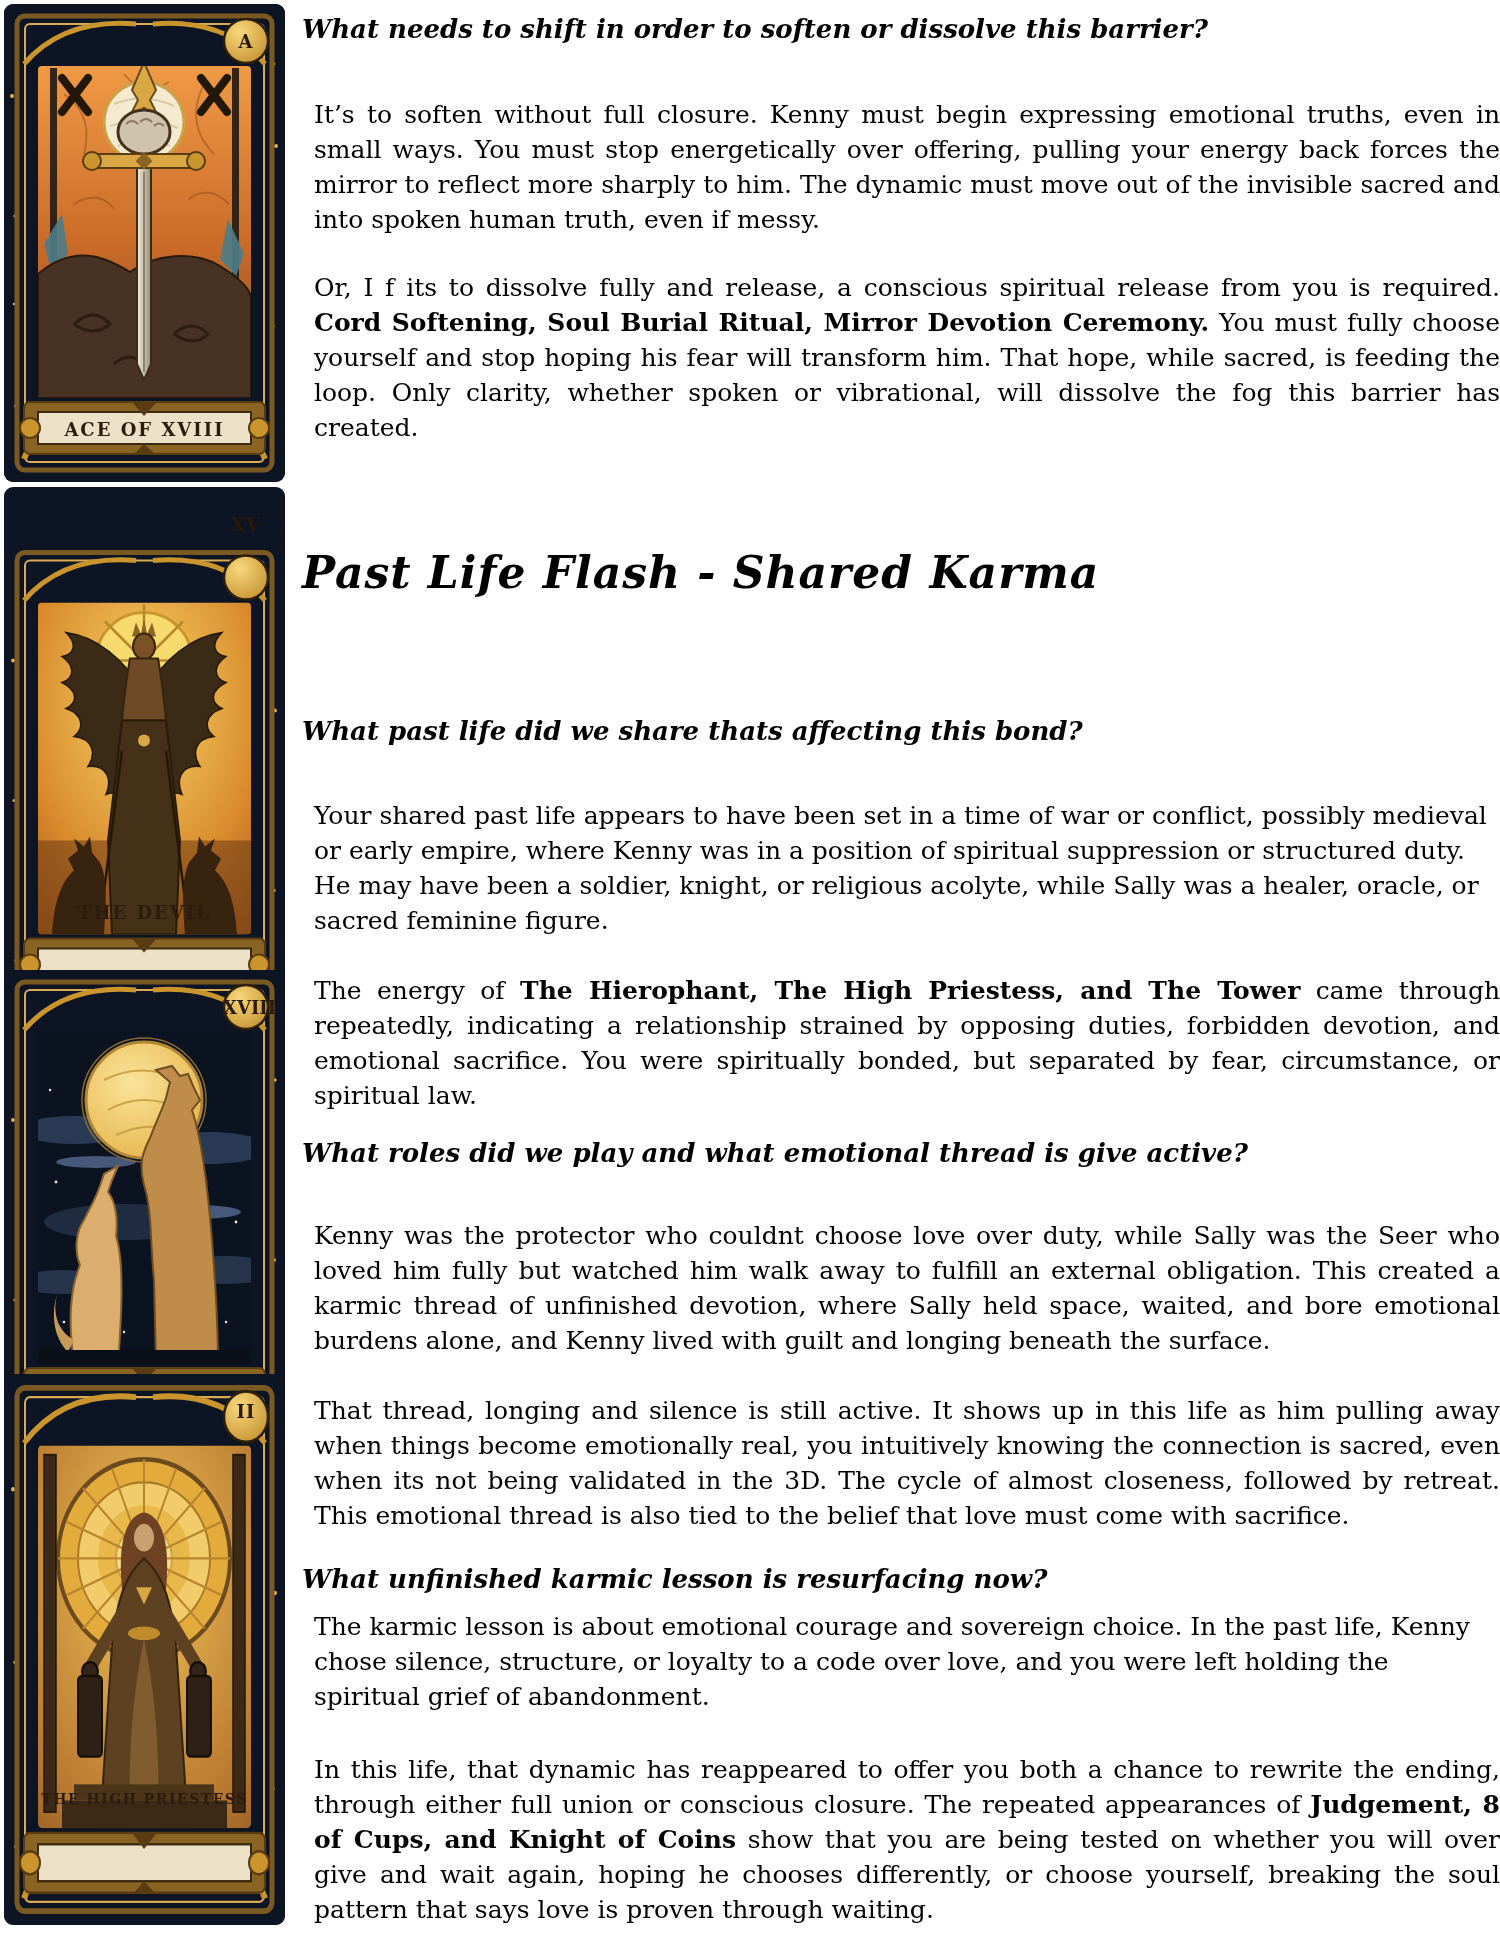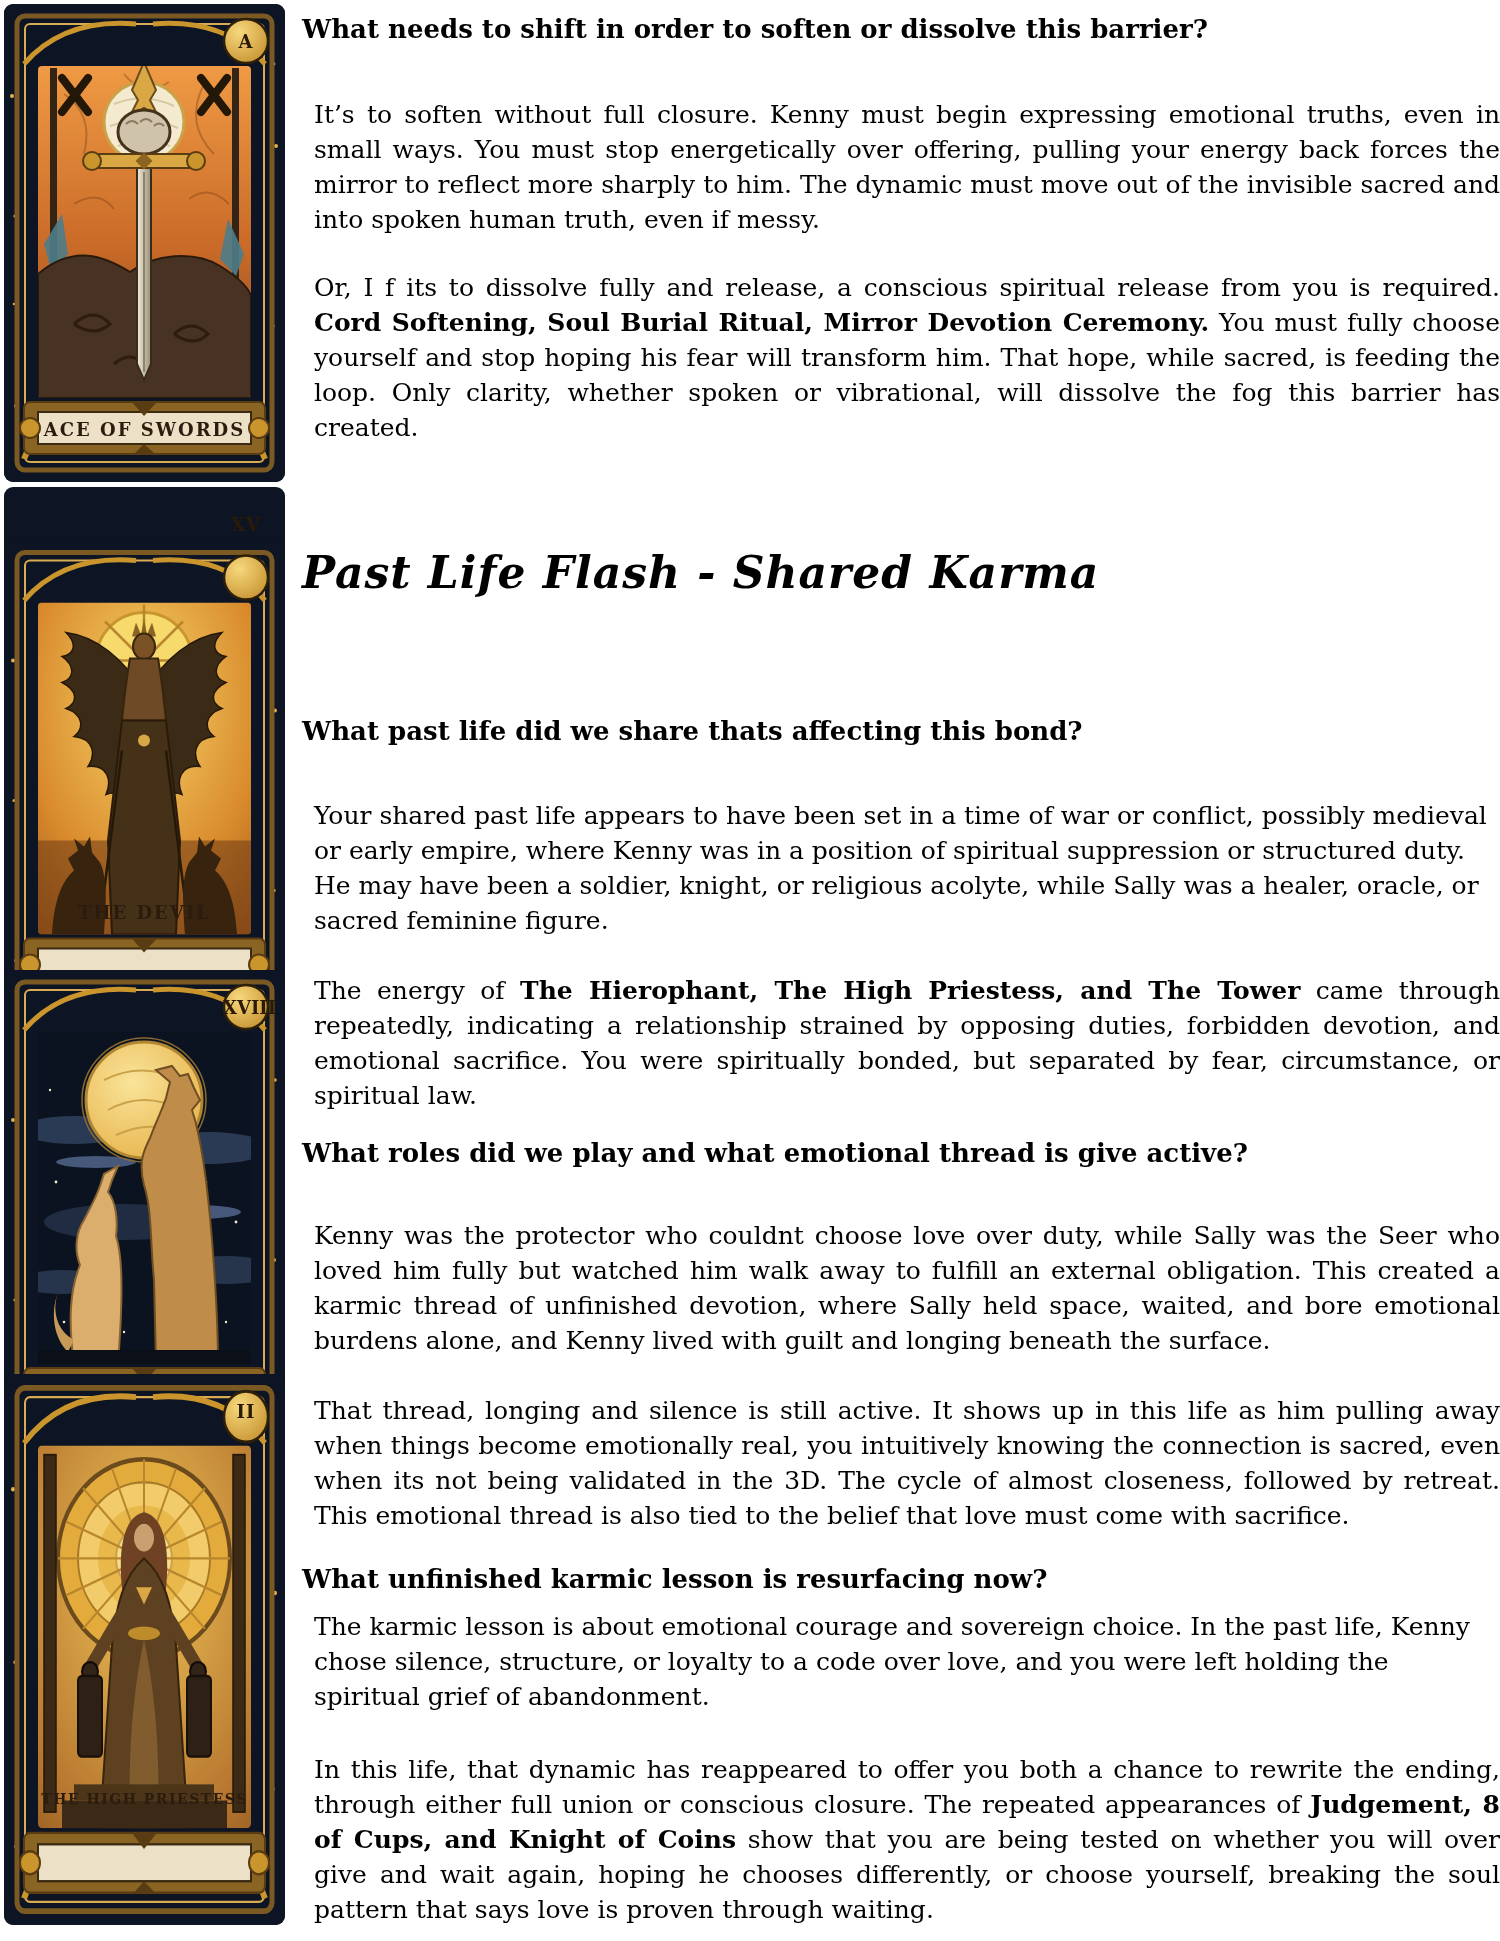--- a/index.html
+++ b/index.html
@@ -29,21 +29,21 @@
     position:absolute; left:38px; top:407px; width:205px; height:36px;
     display:flex; align-items:center; justify-content:center;
     font-weight:700; font-size:18px; letter-spacing:2px; color:#2b1c0e;
     white-space:nowrap;
   }
   .plaque-label.long { font-size:14px; letter-spacing:1.5px; }
 
   
   .tcol { position:absolute; left:302px; width:1186px; }
   .h {
-    font-weight:700; font-size:26px; line-height:35px; margin:0;
+    font-weight:700; font-size:26px; line-height:35px; margin:0;font-style:italic;
   }
   .p {
     font-size:25px; line-height:35px; margin:12px;
   }
   .just { text-align:justify; }
   .script-title {
     font-style:italic; font-weight:700; font-size:44px; line-height:58px;
     letter-spacing:1px; margin:0;
   }
   .p b { font-weight:700; }
@@ -137,21 +137,21 @@
       <path d="M261,455 Q251,428 223,432" stroke="#c9952c" stroke-width="6" fill="none"></path>
       <rect x="20" y="398" width="241" height="52" rx="6" fill="#8a6423" stroke="#5a3c12" stroke-width="2"></rect>
       <rect x="34" y="408" width="213" height="32" fill="#ece1c6" stroke="#3a2a12" stroke-width="2"></rect>
       <path d="M128,398 L140,412 L153,398 Z" fill="#5a3c12"></path>
       <path d="M130,450 L140,440 L151,450 Z" fill="#5a3c12"></path>
       <circle cx="26" cy="424" r="10" fill="#c9952c" stroke="#5a3c12" stroke-width="2"></circle>
       <circle cx="255" cy="424" r="10" fill="#c9952c" stroke="#5a3c12" stroke-width="2"></circle>
       <circle cx="242" cy="37" r="22" fill="url(#gbadge)" stroke="#2e2008" stroke-width="2.5"></circle>
     </svg>
     <div class="numeral">A</div>
-    <div class="plaque-label">ACE OF SWORDS</div>
+    <div class="plaque-label">ACE OF XVIII</div>
   </div>
 
   <div class="card card-2">
     <svg viewBox="0 0 281 478">
       <defs>
         <radialGradient id="g2bg" cx="0.5" cy="0.3" r="1">
           <stop offset="0" stop-color="#f6d468"></stop>
             <stop offset="0.55" stop-color="#d98a2c"></stop>
             <stop offset="1" stop-color="#8a4516"></stop>
         </radialGradient>

